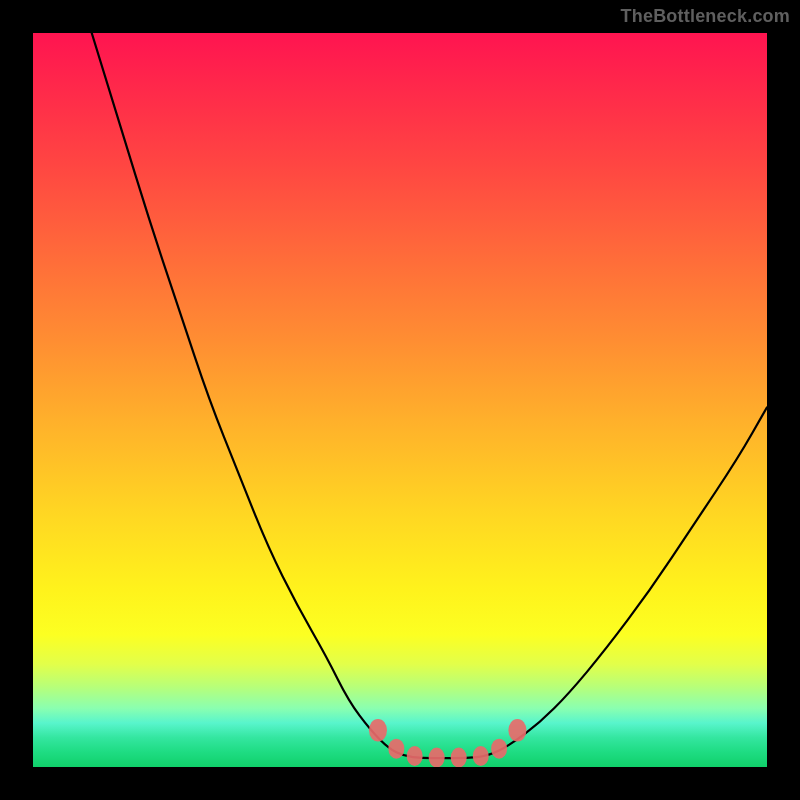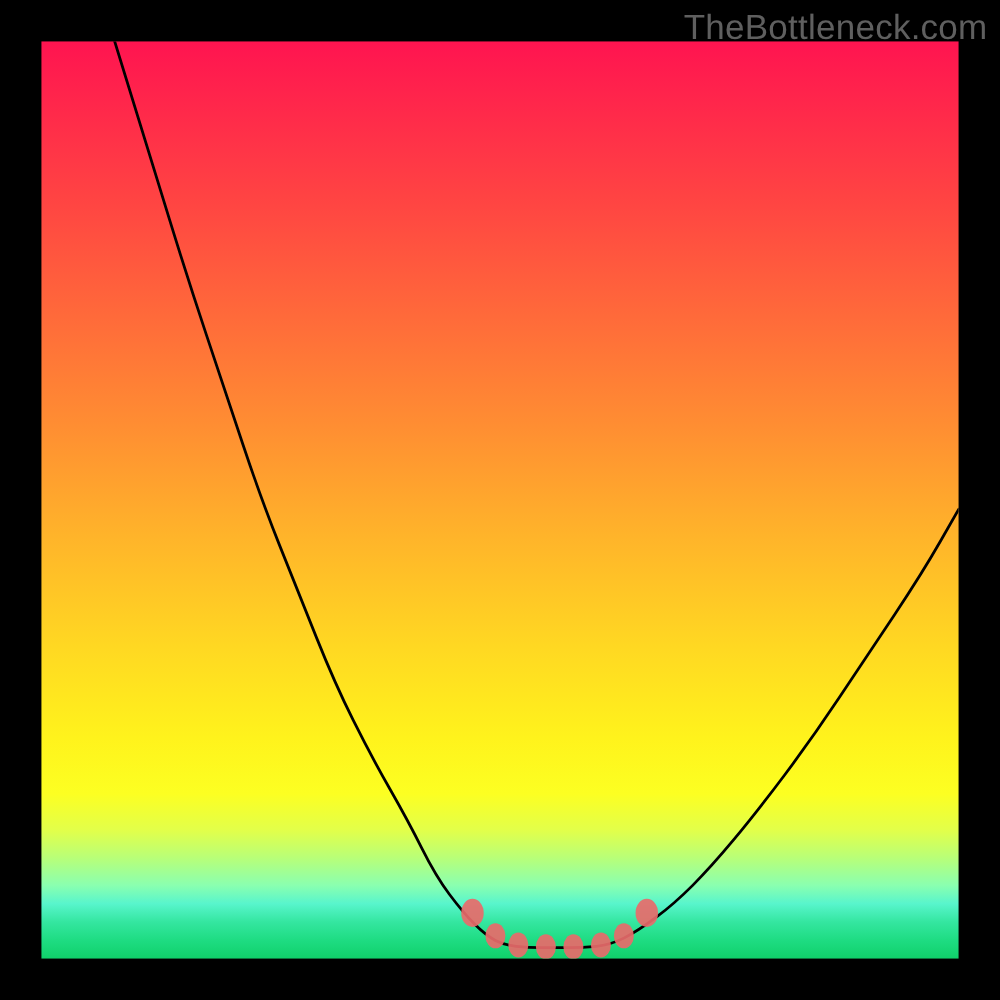--- a/index.html
+++ b/index.html
@@ -49,22 +49,22 @@
   }
   .curve {
     position: absolute;
     inset: 0;
   }
   .watermark {
     position: absolute;
     top: 6px;
     right: 10px;
     color: #5f5f5f;
-    font-size: 28px;
-    font-weight: 400;
+    font-size: 18px;
+    font-weight: 700;
     letter-spacing: 0.2px;
     user-select: none;
   }
 </style>
 </head>
 <body>
 
 <div class="frame">
   <div class="plot">
     <div class="gradient"></div>

